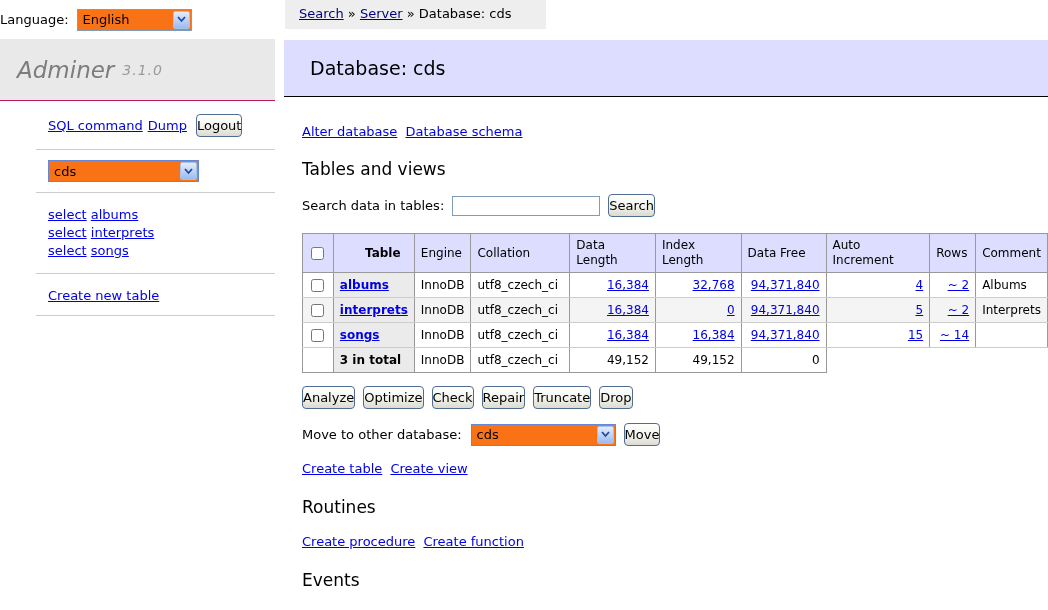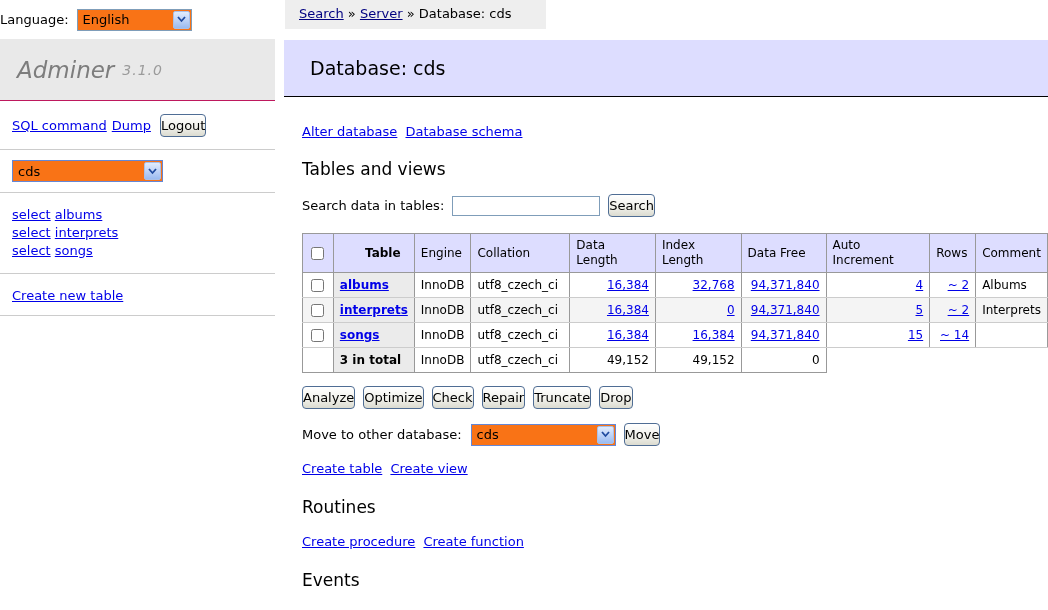--- a/index.html
+++ b/index.html
@@ -12,21 +12,21 @@
   a { color:#0000e8; text-decoration:underline; cursor:pointer; }
 
   
   .sidebar { position:absolute; left:0; top:0; width:275px; }
   .lang-row { height:39px; display:flex; align-items:center; }
   .lang-row .lbl { margin-right:8px; }
   .h1box { height:62px; background:#e9e9e9; border-bottom:1px solid #be185d;
            display:flex; align-items:center; padding-left:17px; }
   .appname { font-style:italic; font-size:23px; color:#7d7d7d; }
   .appver  { font-size:14px; color:#9b9b9b; letter-spacing:1px; margin-left:8px;font-style:italic; }
-  .menu-p { border-bottom:1px solid #ccc; padding:14px 12px; }
+  .menu-p { border-bottom:1px solid #ccc; padding:14px 12px;margin-left:36px; }
   .p1 { padding:13px 12px 12px; display:flex; align-items:center; }
   .p1 a { margin-right:5px; }
   .p1 .xp-btn { margin-left:4px; }
   .p2 { padding:10px 12px; }
   .p3 { padding:14px 12px 12px; }
   .p4 { padding:13px 12px; line-height:18px; }
 
   
   .breadcrumb { position:absolute; left:285px; top:0; width:261px; height:29px;
                 background:#eee; padding:6px 0 0 14px; white-space:nowrap; }

